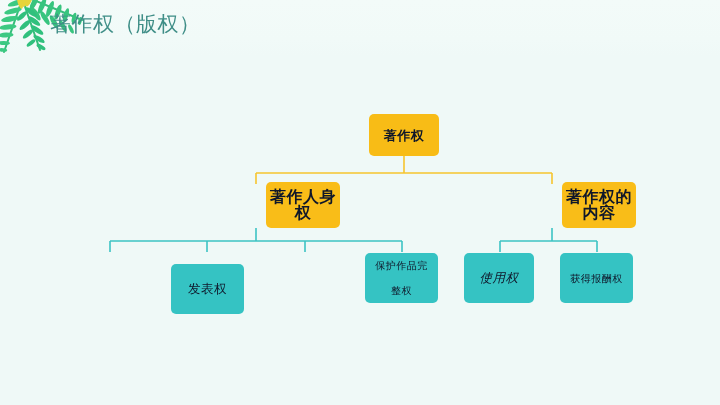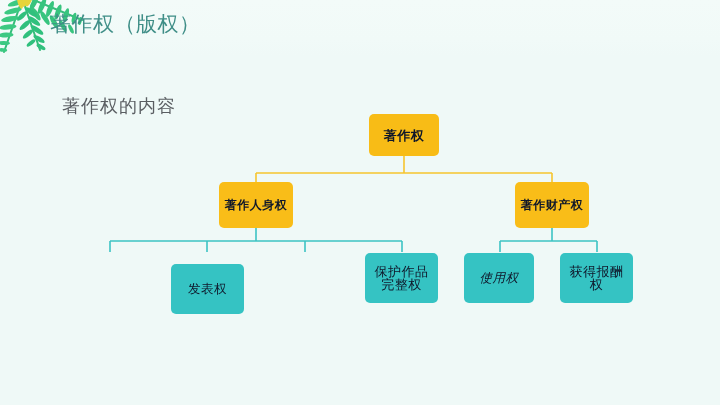--- a/index.html
+++ b/index.html
@@ -85,30 +85,31 @@
     letter-spacing: 0.5px;
   }
 
   .node-l1 {
     background: #f8bc16;
     font-size: 13px;
     line-height: 17px;
   }
   .node-l2 {
     background: #f9bd18;
-    font-size: 12px;
+    font-size: 16px;
     line-height: 16px;
+    margin-left: 47px;
   }
   .node-l3 {
     background: #35c3c3;
     font-size: 12.5px;
     line-height: 17px;
     font-weight: normal;
   }
-  .node-l3.two-line { font-size: 13px; line-height: 13px; }
+  .node-l3.two-line { font-size: 10px; line-height: 25px; }
 </style>
 </head>
 <body>
 
 <div id="slide">
 
   <div class="header-band"></div>
 
   <svg class="fern" viewBox="0 0 92 66">
     <g stroke="#35bd7a" stroke-width="1.6" stroke-linecap="round" fill="none">
@@ -159,21 +160,20 @@
 
     <g fill="#e8d43a">
       <ellipse cx="31" cy="8" rx="3" ry="9" transform="rotate(8 31 8)"></ellipse>
       <ellipse cx="26" cy="12" rx="2.4" ry="7" transform="rotate(-16 26 12)"></ellipse>
       <ellipse cx="35" cy="11" rx="2.2" ry="6" transform="rotate(26 35 11)"></ellipse>
     </g>
   </svg>
 
   <div class="slide-title">著作权（版权）</div>
 
-  <div class="section-title">著作权的内容</div>
 
   <div id="chart">
 
     <svg id="connectors" viewBox="0 0 720 405">
 
       <g stroke="#f6c52e" stroke-width="1.6" fill="none">
         <path d="M404 156 L404 173"></path>
         <path d="M256 173 L552 173"></path>
         <path d="M256 173 L256 184"></path>
         <path d="M552 173 L552 184"></path>
@@ -193,21 +193,21 @@
         <path d="M500 241 L597 241"></path>
         <path d="M500 241 L500 252"></path>
         <path d="M597 241 L597 252"></path>
       </g>
     </svg>
 
     <div class="node node-l1" style="left:369px; top:114px; width:70px; height:42px;">著作权</div>
 
     <div class="node node-l2" style="left:219px; top:182px; width:74px; height:46px;">著作人身权</div>
 
-    <div class="node node-l2" style="left:515px; top:182px; width:74px; height:46px;">著作财产权</div>
+    <div class="node node-l2" style="left:515px; top:182px; width:74px; height:46px;">著作权的内容</div>
 
 
     <div class="node node-l3" style="left:171px; top:264px; width:73px; height:50px;">发表权</div>
 
 
     <div class="node node-l3 two-line" style="left:365px; top:253px; width:73px; height:50px; padding:0 6px;">保护作品完整权</div>
 
     <div class="node node-l3" style="left:464px; top:253px; width:70px; height:50px;font-style:italic;">使用权</div>
 
     <div class="node node-l3 two-line" style="left:560px; top:253px; width:73px; height:50px; padding:2px 6px;">获得报酬权</div>

